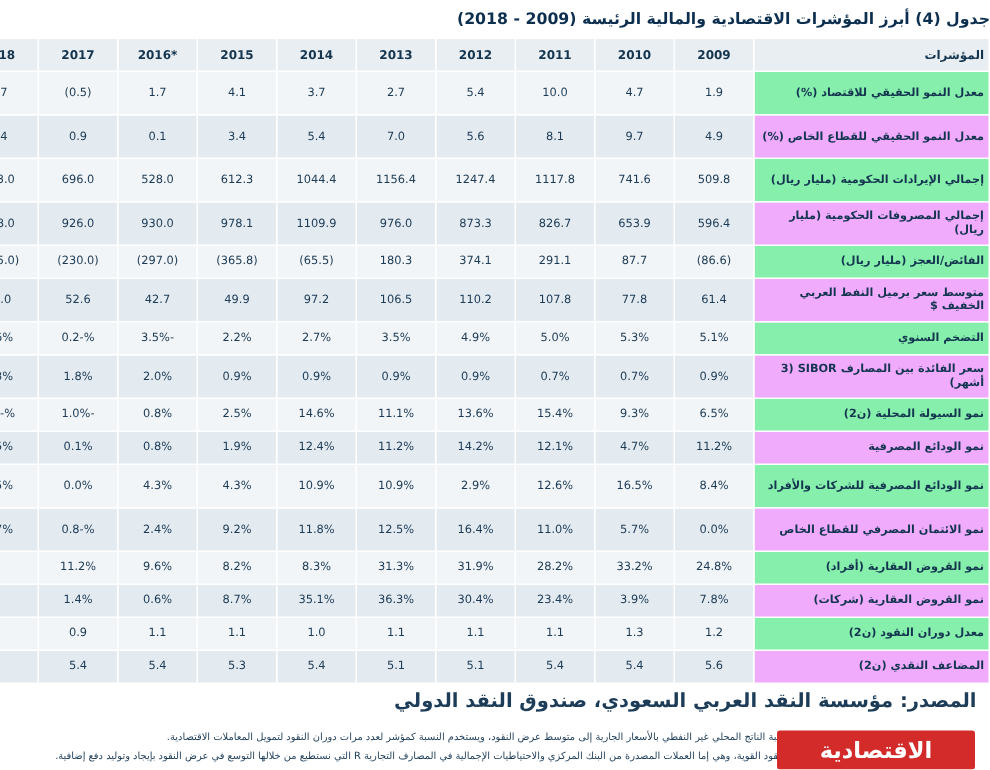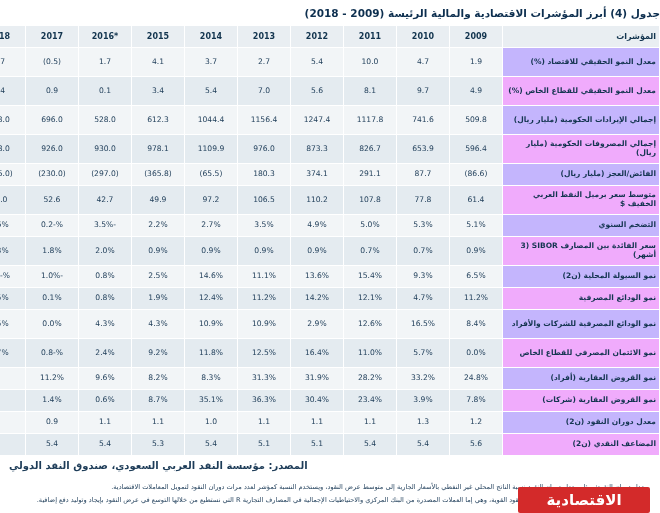--- a/index.html
+++ b/index.html
@@ -63,29 +63,29 @@
     line-height: 1.25;
   }
   td.num {
     text-align: center;
     font-size: 7.6px;
     color: #1b3a56;
     direction: ltr;
   }
   tr.band-a td { background: #f2f5f7; }
   tr.band-b td { background: #e4ebf0; }
-  tr.band-a td.rowlabel { background: #c4b5fd; }
+  tr.band-a td.rowlabel { background: #86efac; }
   tr.band-b td.rowlabel { background: #f0abfc; }
   tr.tall td { height: 24px; }
   tr.short td { height: 17px; }
   .source {
     width: 642px;
     margin: 4px auto 12px auto;
-    text-align: left;
-    font-size: 10px;
+    text-align: right;
+    font-size: 13px;
     color: #1d3c58;
     font-weight: bold;
   }
   .notes {
     width: 642px;
     margin: 6px auto 0 auto;
     font-size: 6.6px;
     color: #1d3c58;
     line-height: 1.5;
     text-align: right;

